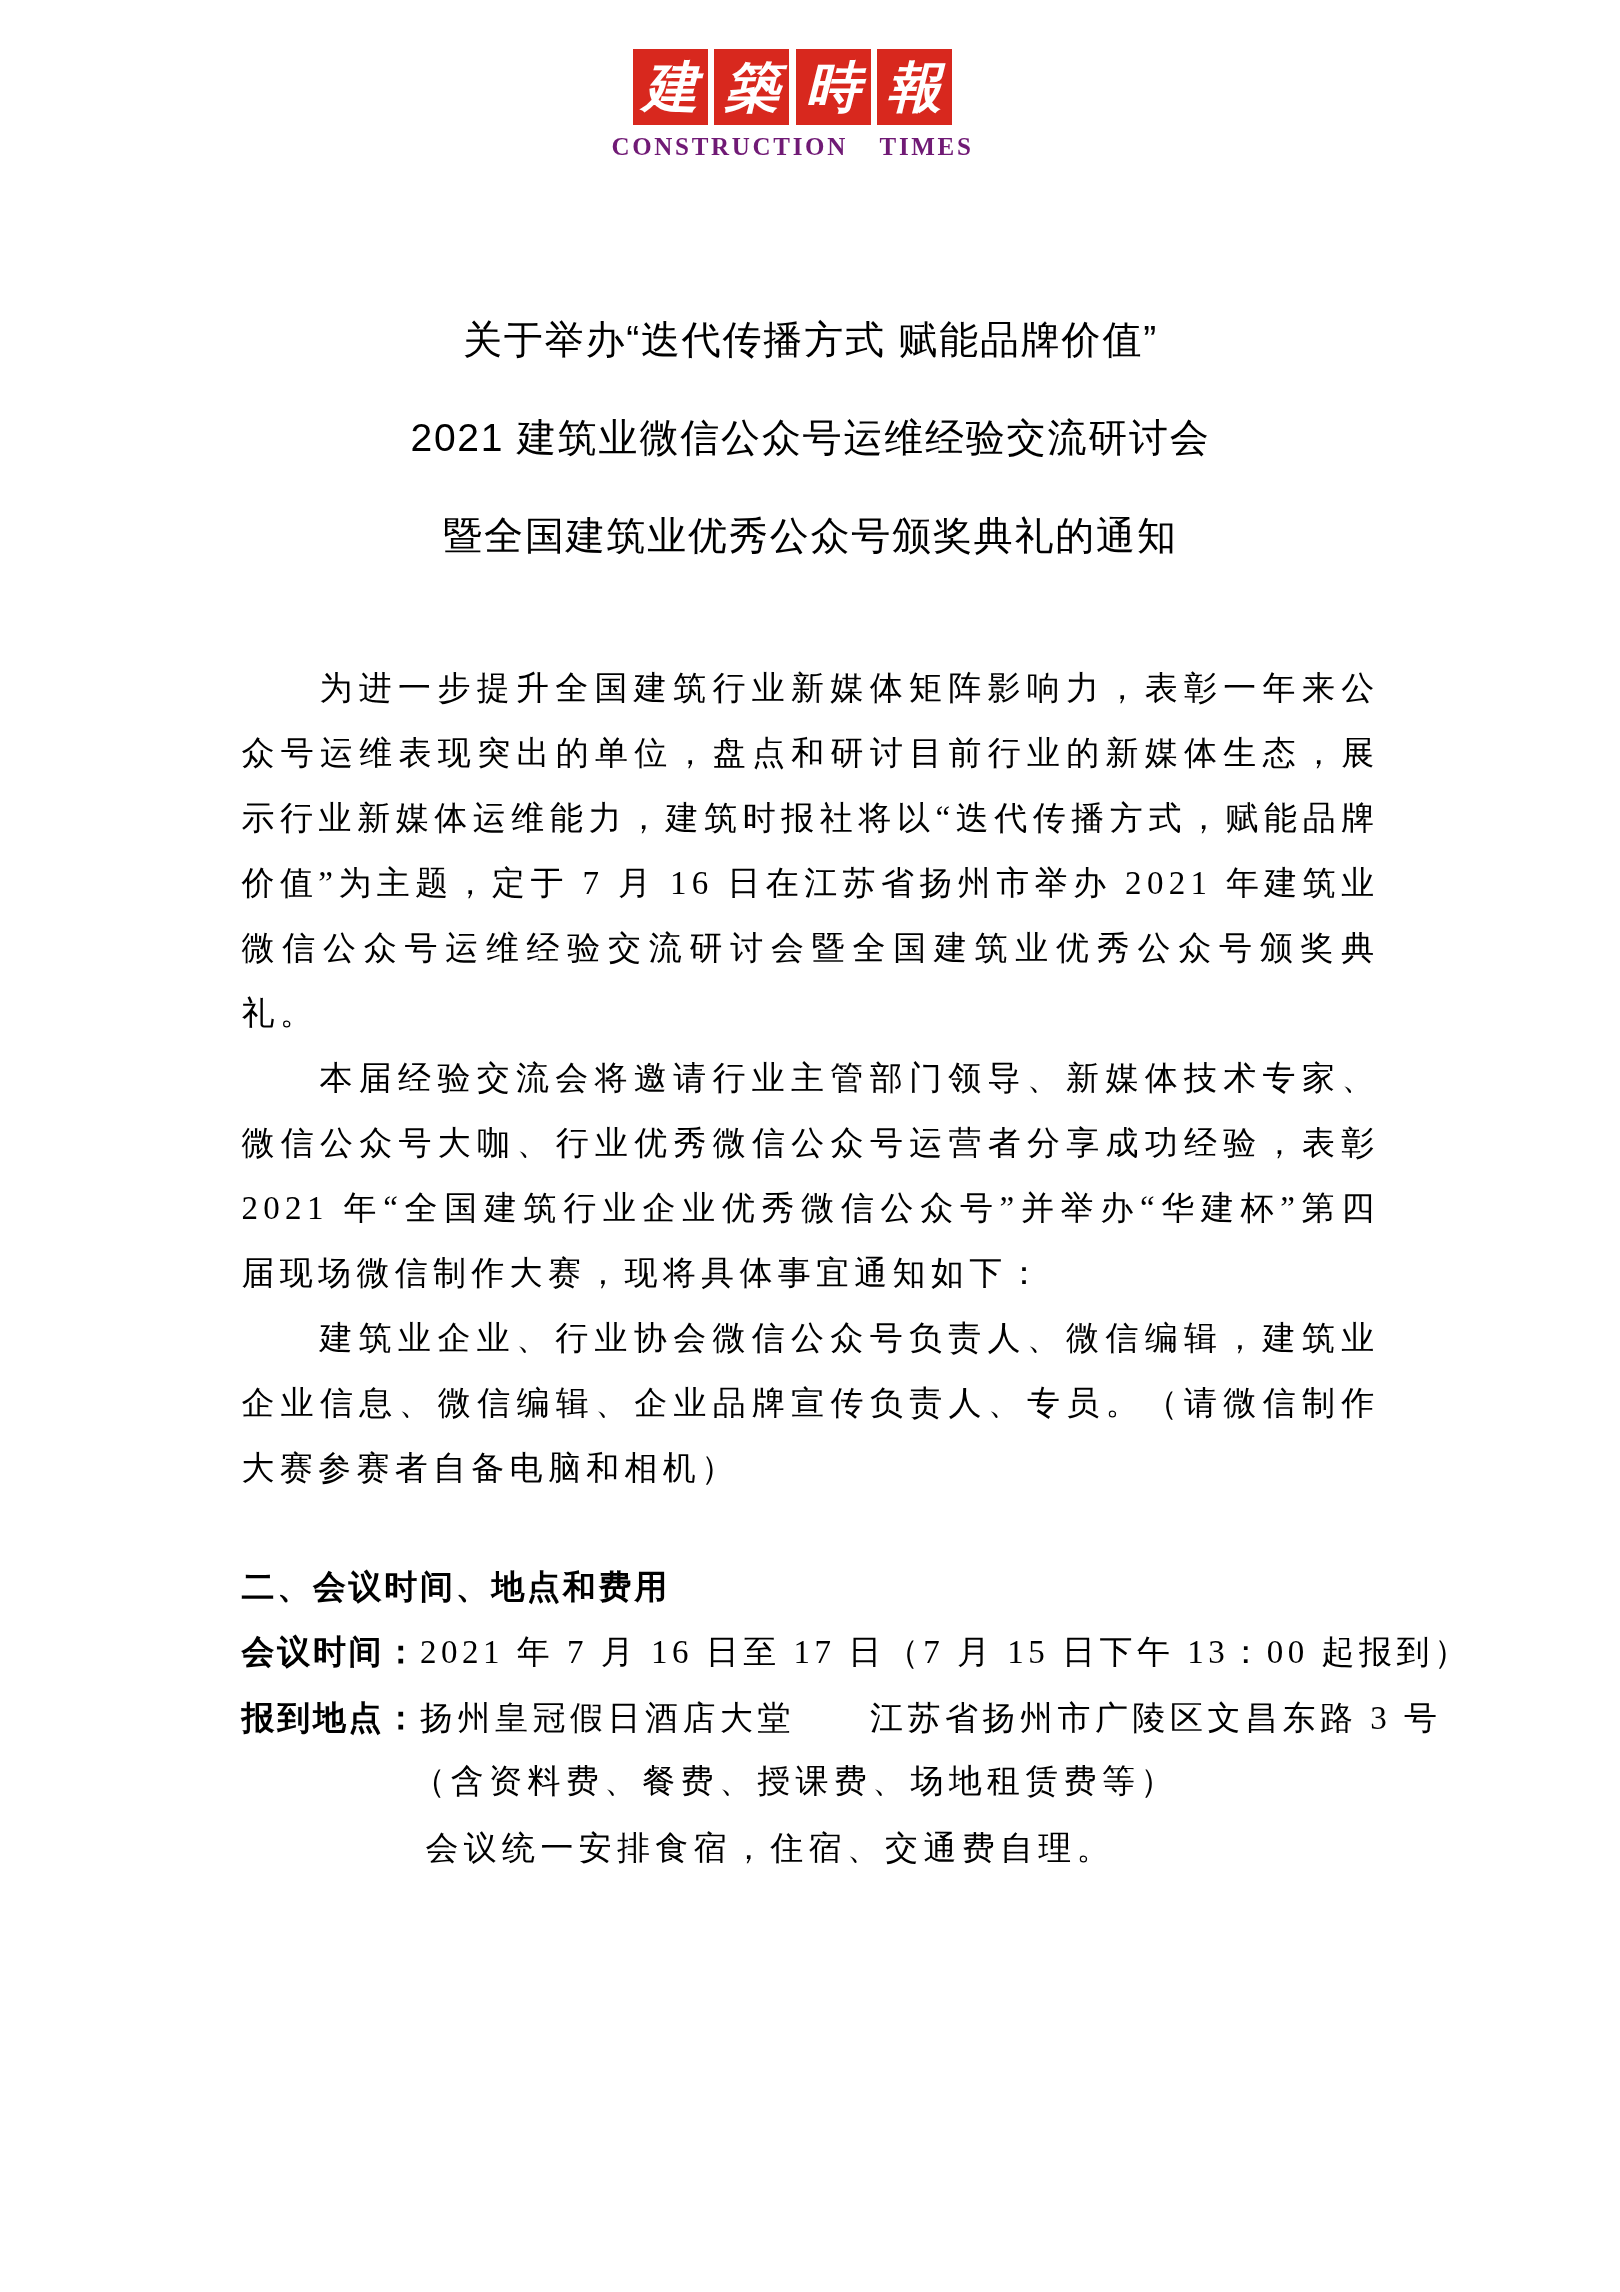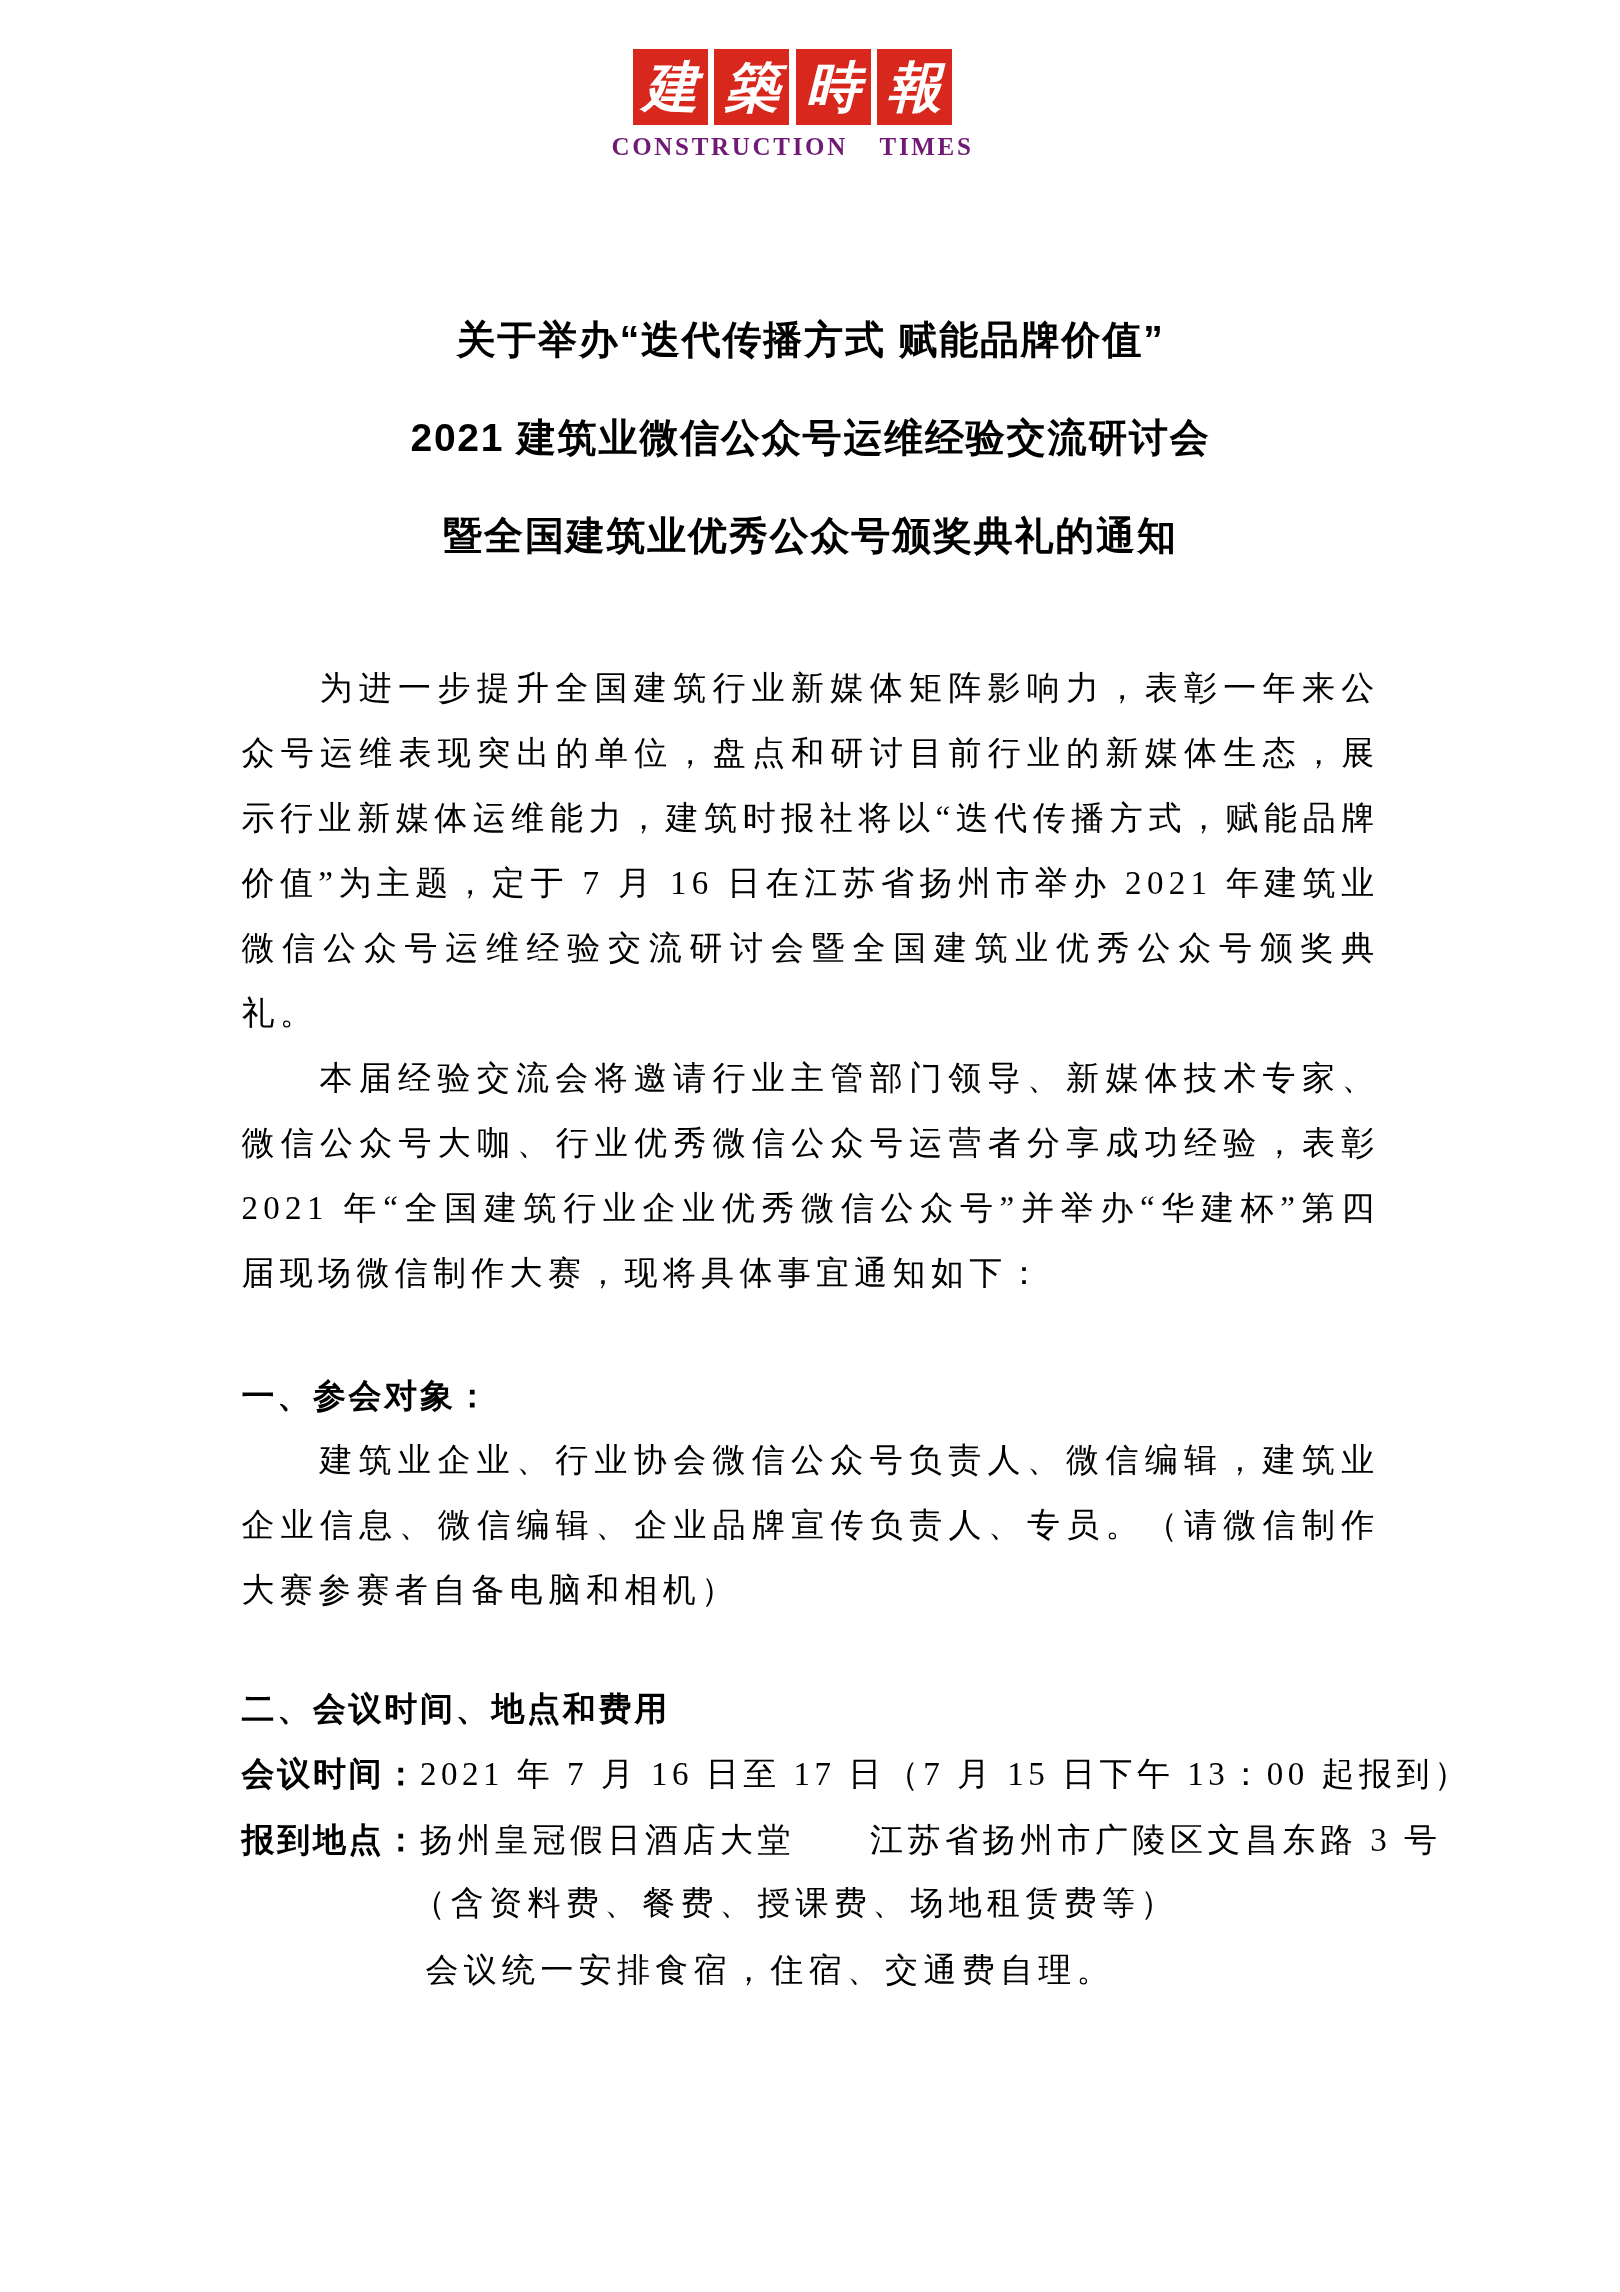--- a/index.html
+++ b/index.html
@@ -54,21 +54,21 @@
     letter-spacing: 2.7px;
     word-spacing: 23px;
     color: #701a75;
   }
 
   
   .title-block {
     margin-top: 130px;
     text-align: center;
     font-family: "Liberation Sans", "DejaVu Sans", sans-serif;
-    font-weight: bold;
+    font-weight: normal;
     font-size: 39px;
     line-height: 98px;
     letter-spacing: 1.8px;
   }
 
   
   .content {
     width: 1138px;
     margin: 0 auto;
     font-size: 33px;
@@ -130,21 +130,20 @@
     <div>暨全国建筑业优秀公众号颁奖典礼的通知</div>
   </div>
 
   <div class="content">
 
     <div class="intro">
       <p class="para">为进一步提升全国建筑行业新媒体矩阵影响力，表彰一年来公众号运维表现突出的单位，盘点和研讨目前行业的新媒体生态，展示行业新媒体运维能力，建筑时报社将以“迭代传播方式，赋能品牌价值”为主题，定于 7 月 16 日在江苏省扬州市举办 2021 年建筑业微信公众号运维经验交流研讨会暨全国建筑业优秀公众号颁奖典礼。</p>
       <p class="para">本届经验交流会将邀请行业主管部门领导、新媒体技术专家、微信公众号大咖、行业优秀微信公众号运营者分享成功经验，表彰 2021 年“全国建筑行业企业优秀微信公众号”并举办“华建杯”第四届现场微信制作大赛，现将具体事宜通知如下：</p>
     </div>
 
-    <div class="section-heading sec1-heading">一、参会对象：</div>
     <p class="para">建筑业企业、行业协会微信公众号负责人、微信编辑，建筑业企业信息、微信编辑、企业品牌宣传负责人、专员。（请微信制作大赛参赛者自备电脑和相机）</p>
 
     <div class="section-heading sec2-heading">二、会议时间、地点和费用</div>
 
     <div class="info-row">
       <span class="info-label">会议时间：</span><span>2021 年 7 月 16 日至 17 日（7 月 15 日下午 13：00 起报到）</span>
     </div>
 
     <div class="info-row">
       <span class="info-label">报到地点：</span><span>扬州皇冠假日酒店大堂　　江苏省扬州市广陵区文昌东路 3 号</span>

